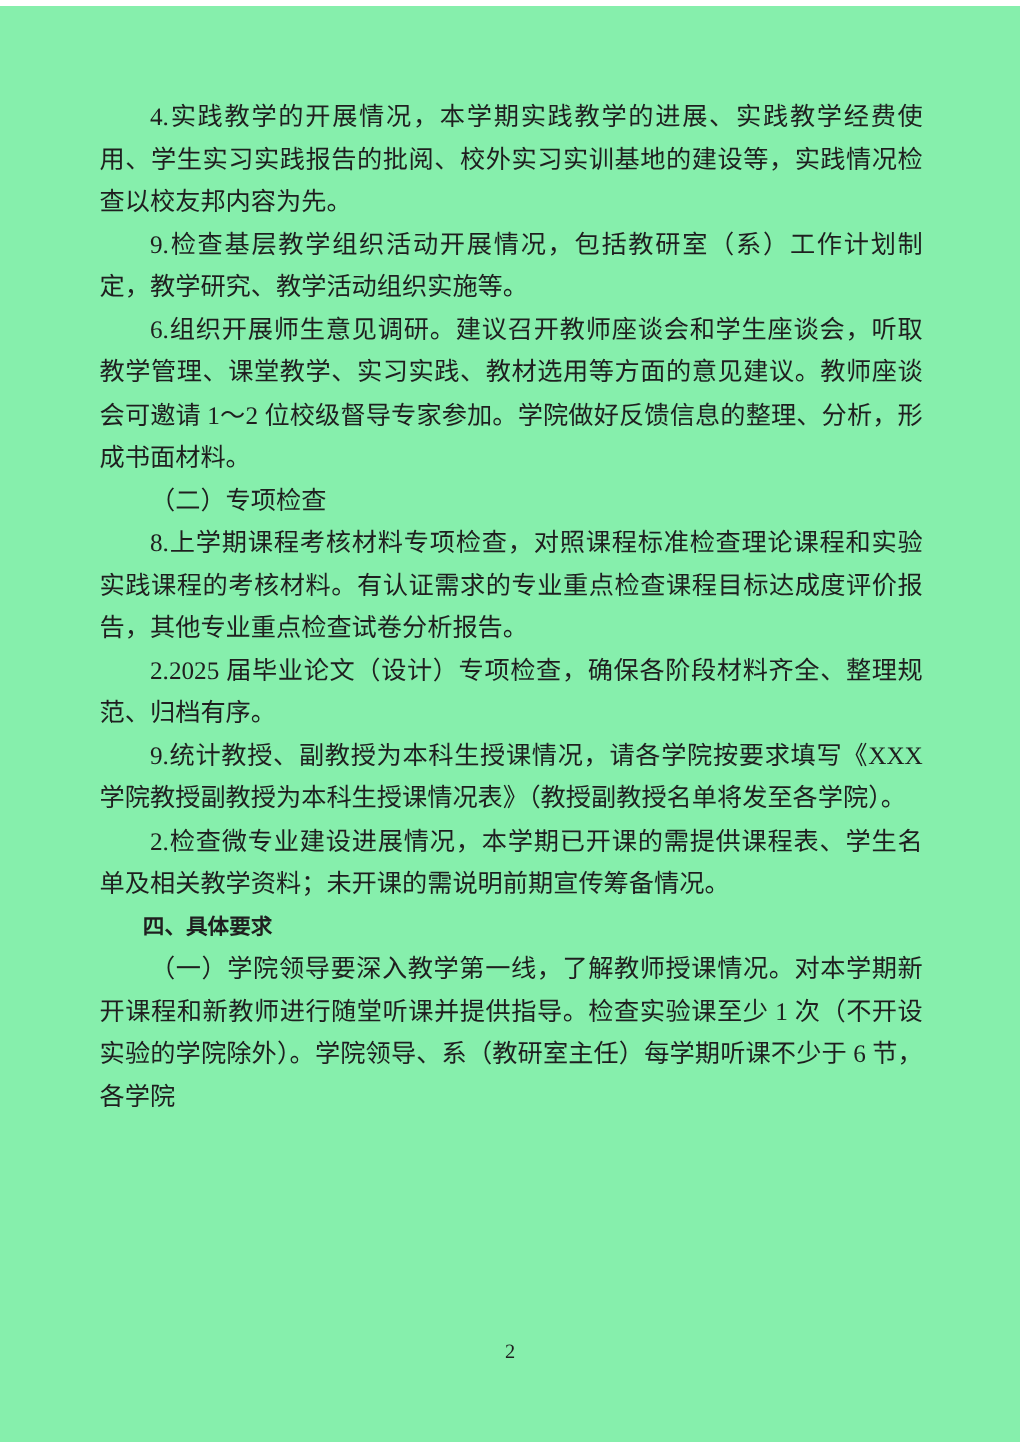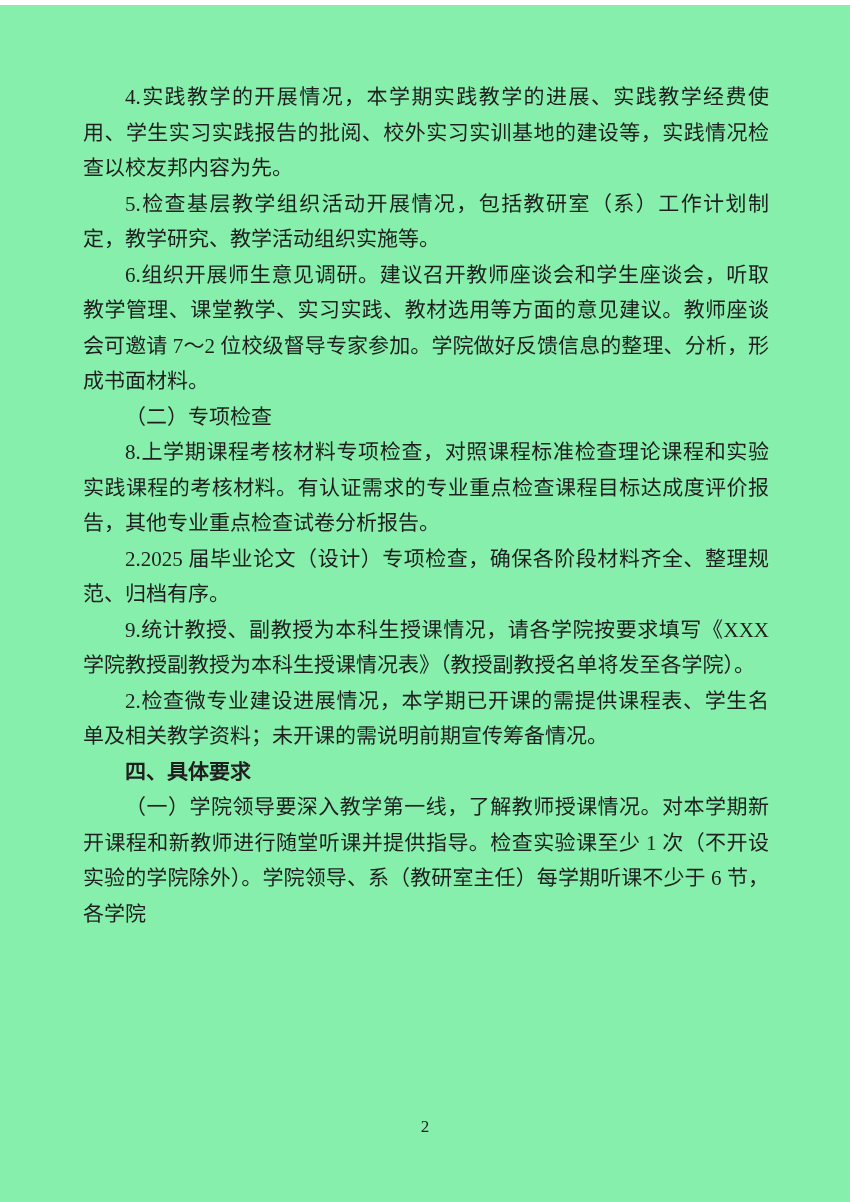--- a/index.html
+++ b/index.html
@@ -29,40 +29,40 @@
     text-justify: inter-ideograph;
   }
   .para {
     margin: 0;
     padding: 0;
     text-indent: 2em;
     word-break: break-all;
   }
   .para.heading {
     font-weight: 700;
-    font-size: 21px;
+    font-size: 18px;
   }
   .page-number {
     position: absolute;
     left: 0;
     top: 1112px;
     width: 100%;
     text-align: center;
     font-size: 17px;
     color: #1f1f1f;
   }
 </style>
 </head>
 <body>
 
 <div class="page">
   <div class="content">
       <p class="para body">4.实践教学的开展情况，本学期实践教学的进展、实践教学经费使用、学生实习实践报告的批阅、校外实习实训基地的建设等，实践情况检查以校友邦内容为先。</p>
-      <p class="para body">5.检查基层教学组织活动开展情况，包括教研室（系）工作计划制定，教学研究、教学活动组织实施等。</p>
-      <p class="para body">6.组织开展师生意见调研。建议召开教师座谈会和学生座谈会，听取教学管理、课堂教学、实习实践、教材选用等方面的意见建议。教师座谈会可邀请 7～2 位校级督导专家参加。学院做好反馈信息的整理、分析，形成书面材料。</p>
+      <p class="para body">9.检查基层教学组织活动开展情况，包括教研室（系）工作计划制定，教学研究、教学活动组织实施等。</p>
+      <p class="para body">6.组织开展师生意见调研。建议召开教师座谈会和学生座谈会，听取教学管理、课堂教学、实习实践、教材选用等方面的意见建议。教师座谈会可邀请 1～2 位校级督导专家参加。学院做好反馈信息的整理、分析，形成书面材料。</p>
       <p class="para body">（二）专项检查</p>
       <p class="para body">8.上学期课程考核材料专项检查，对照课程标准检查理论课程和实验实践课程的考核材料。有认证需求的专业重点检查课程目标达成度评价报告，其他专业重点检查试卷分析报告。</p>
       <p class="para body">2.2025 届毕业论文（设计）专项检查，确保各阶段材料齐全、整理规范、归档有序。</p>
       <p class="para body">9.统计教授、副教授为本科生授课情况，请各学院按要求填写《XXX 学院教授副教授为本科生授课情况表》（教授副教授名单将发至各学院）。</p>
       <p class="para body">2.检查微专业建设进展情况，本学期已开课的需提供课程表、学生名单及相关教学资料；未开课的需说明前期宣传筹备情况。</p>
       <p class="para heading">四、具体要求</p>
       <p class="para body">（一）学院领导要深入教学第一线，了解教师授课情况。对本学期新开课程和新教师进行随堂听课并提供指导。检查实验课至少 1 次（不开设实验的学院除外）。学院领导、系（教研室主任）每学期听课不少于 6 节，各学院</p>
     </div>
   <div class="page-number">2</div>
 </div>

